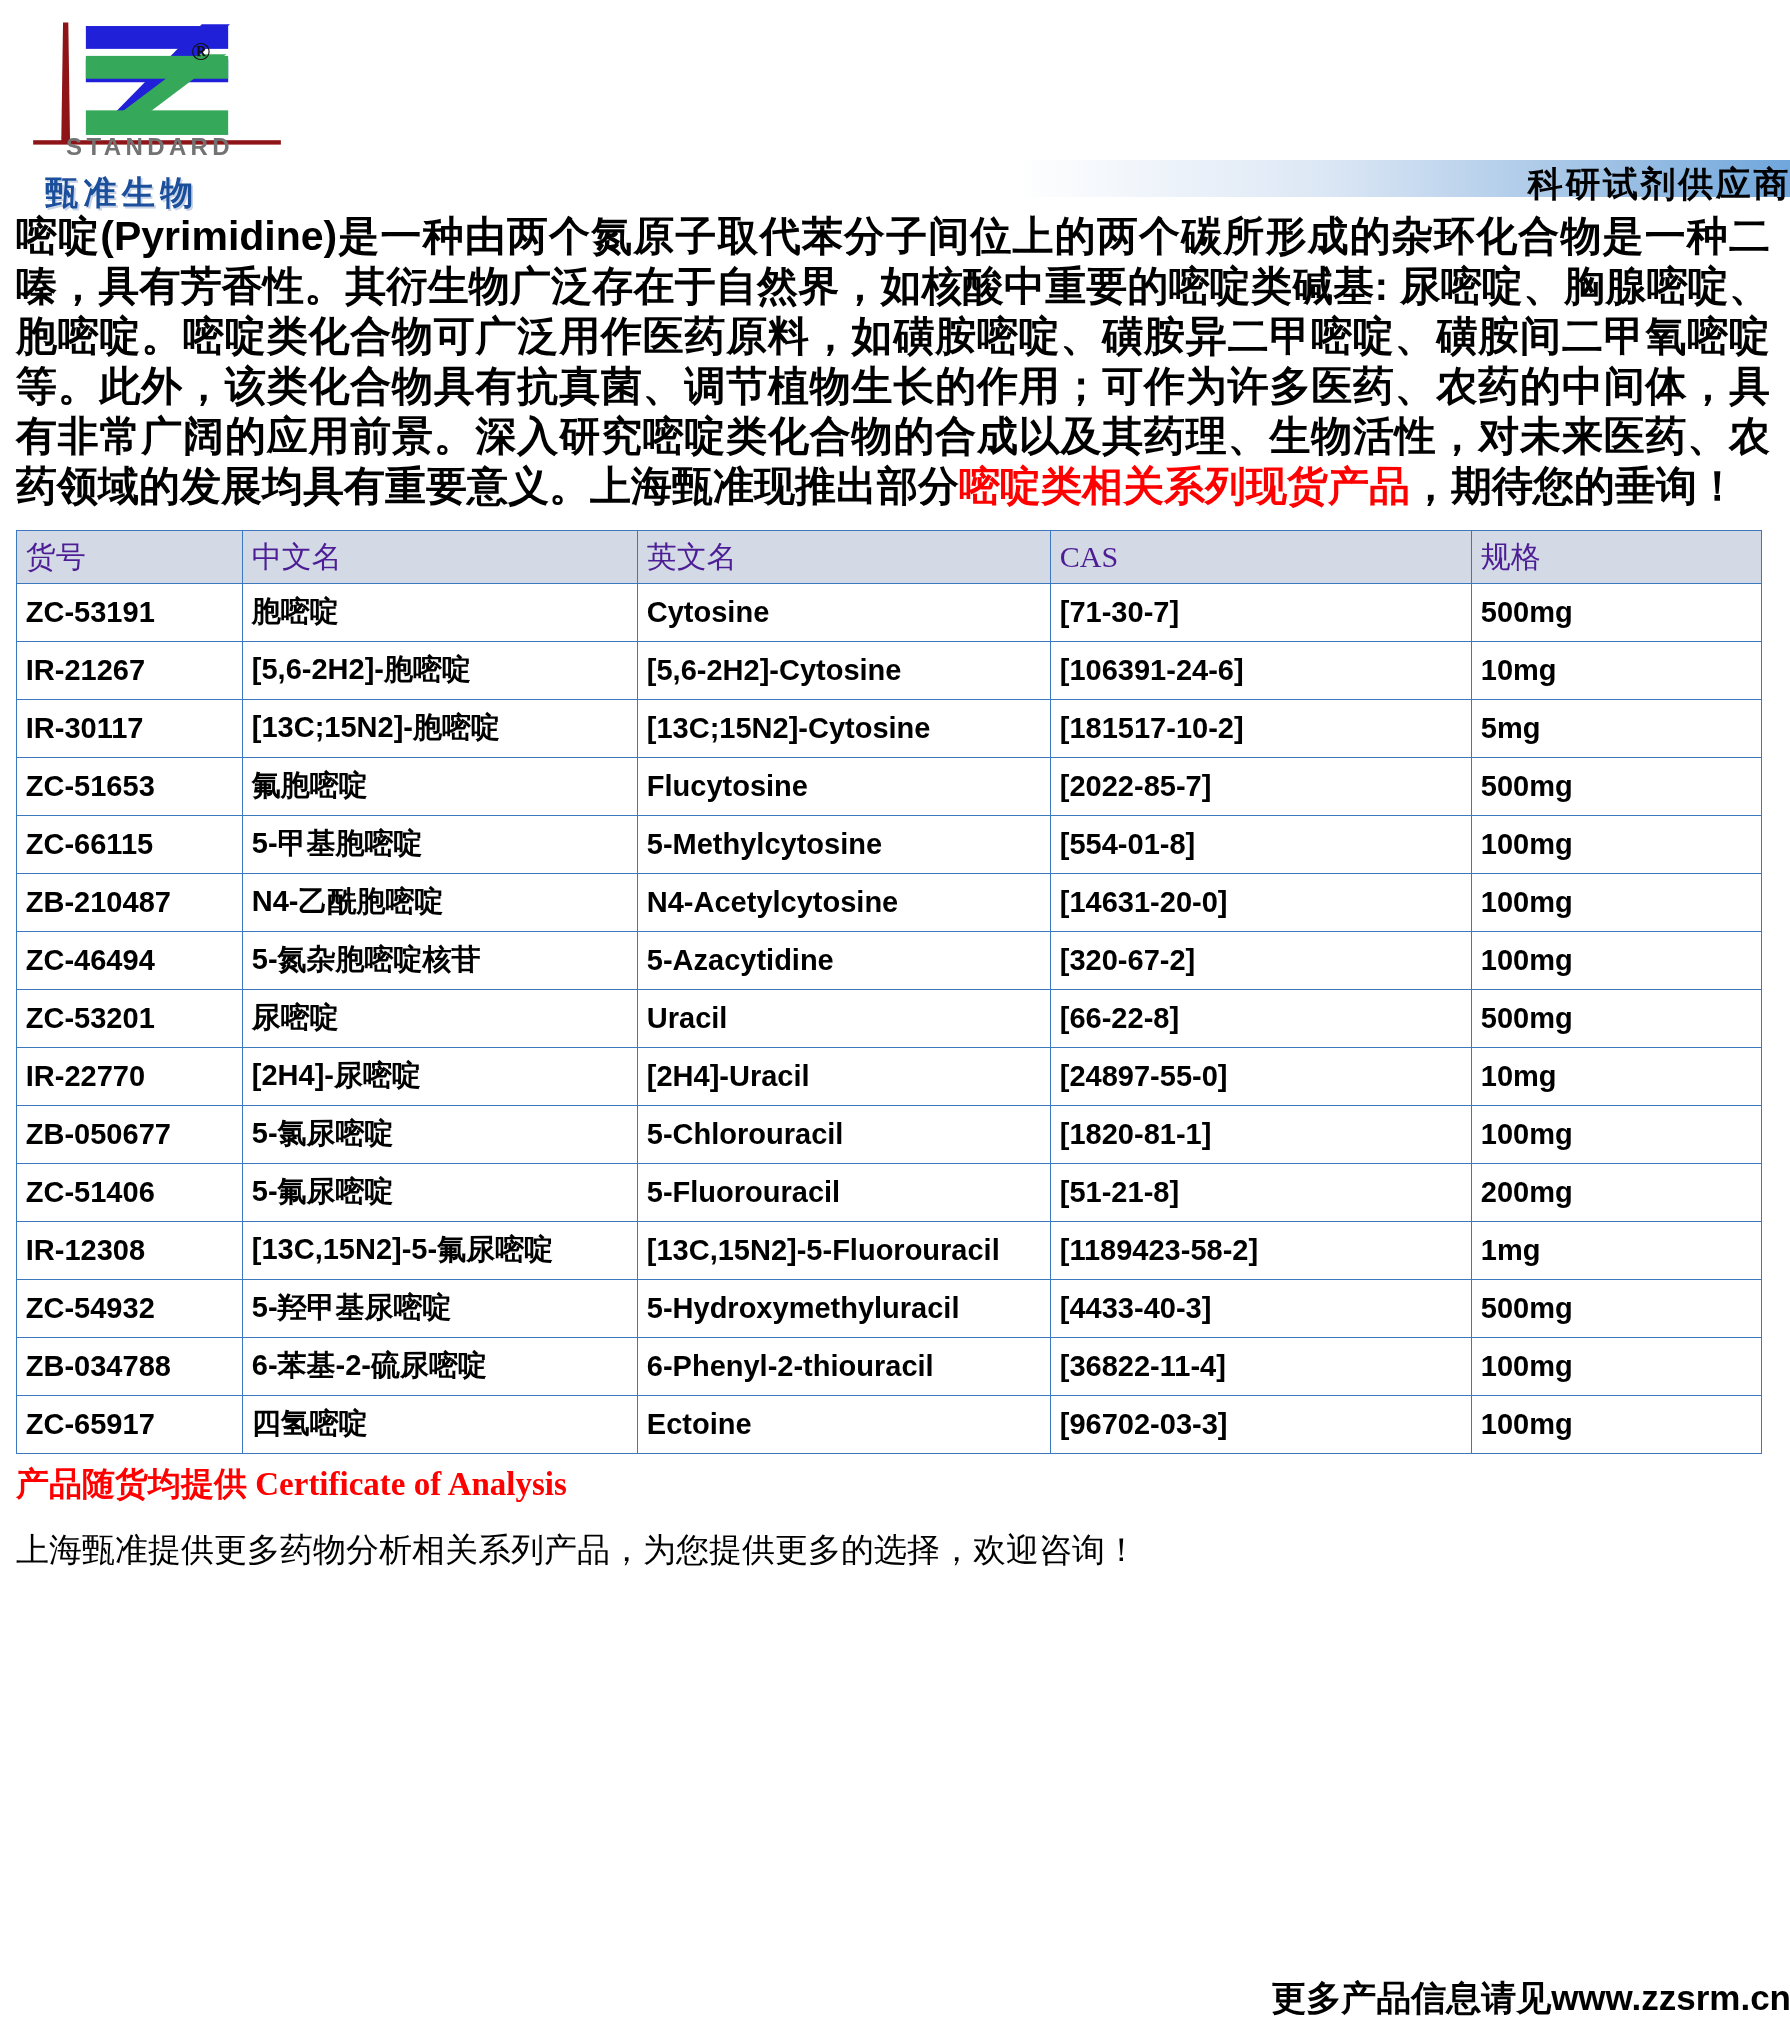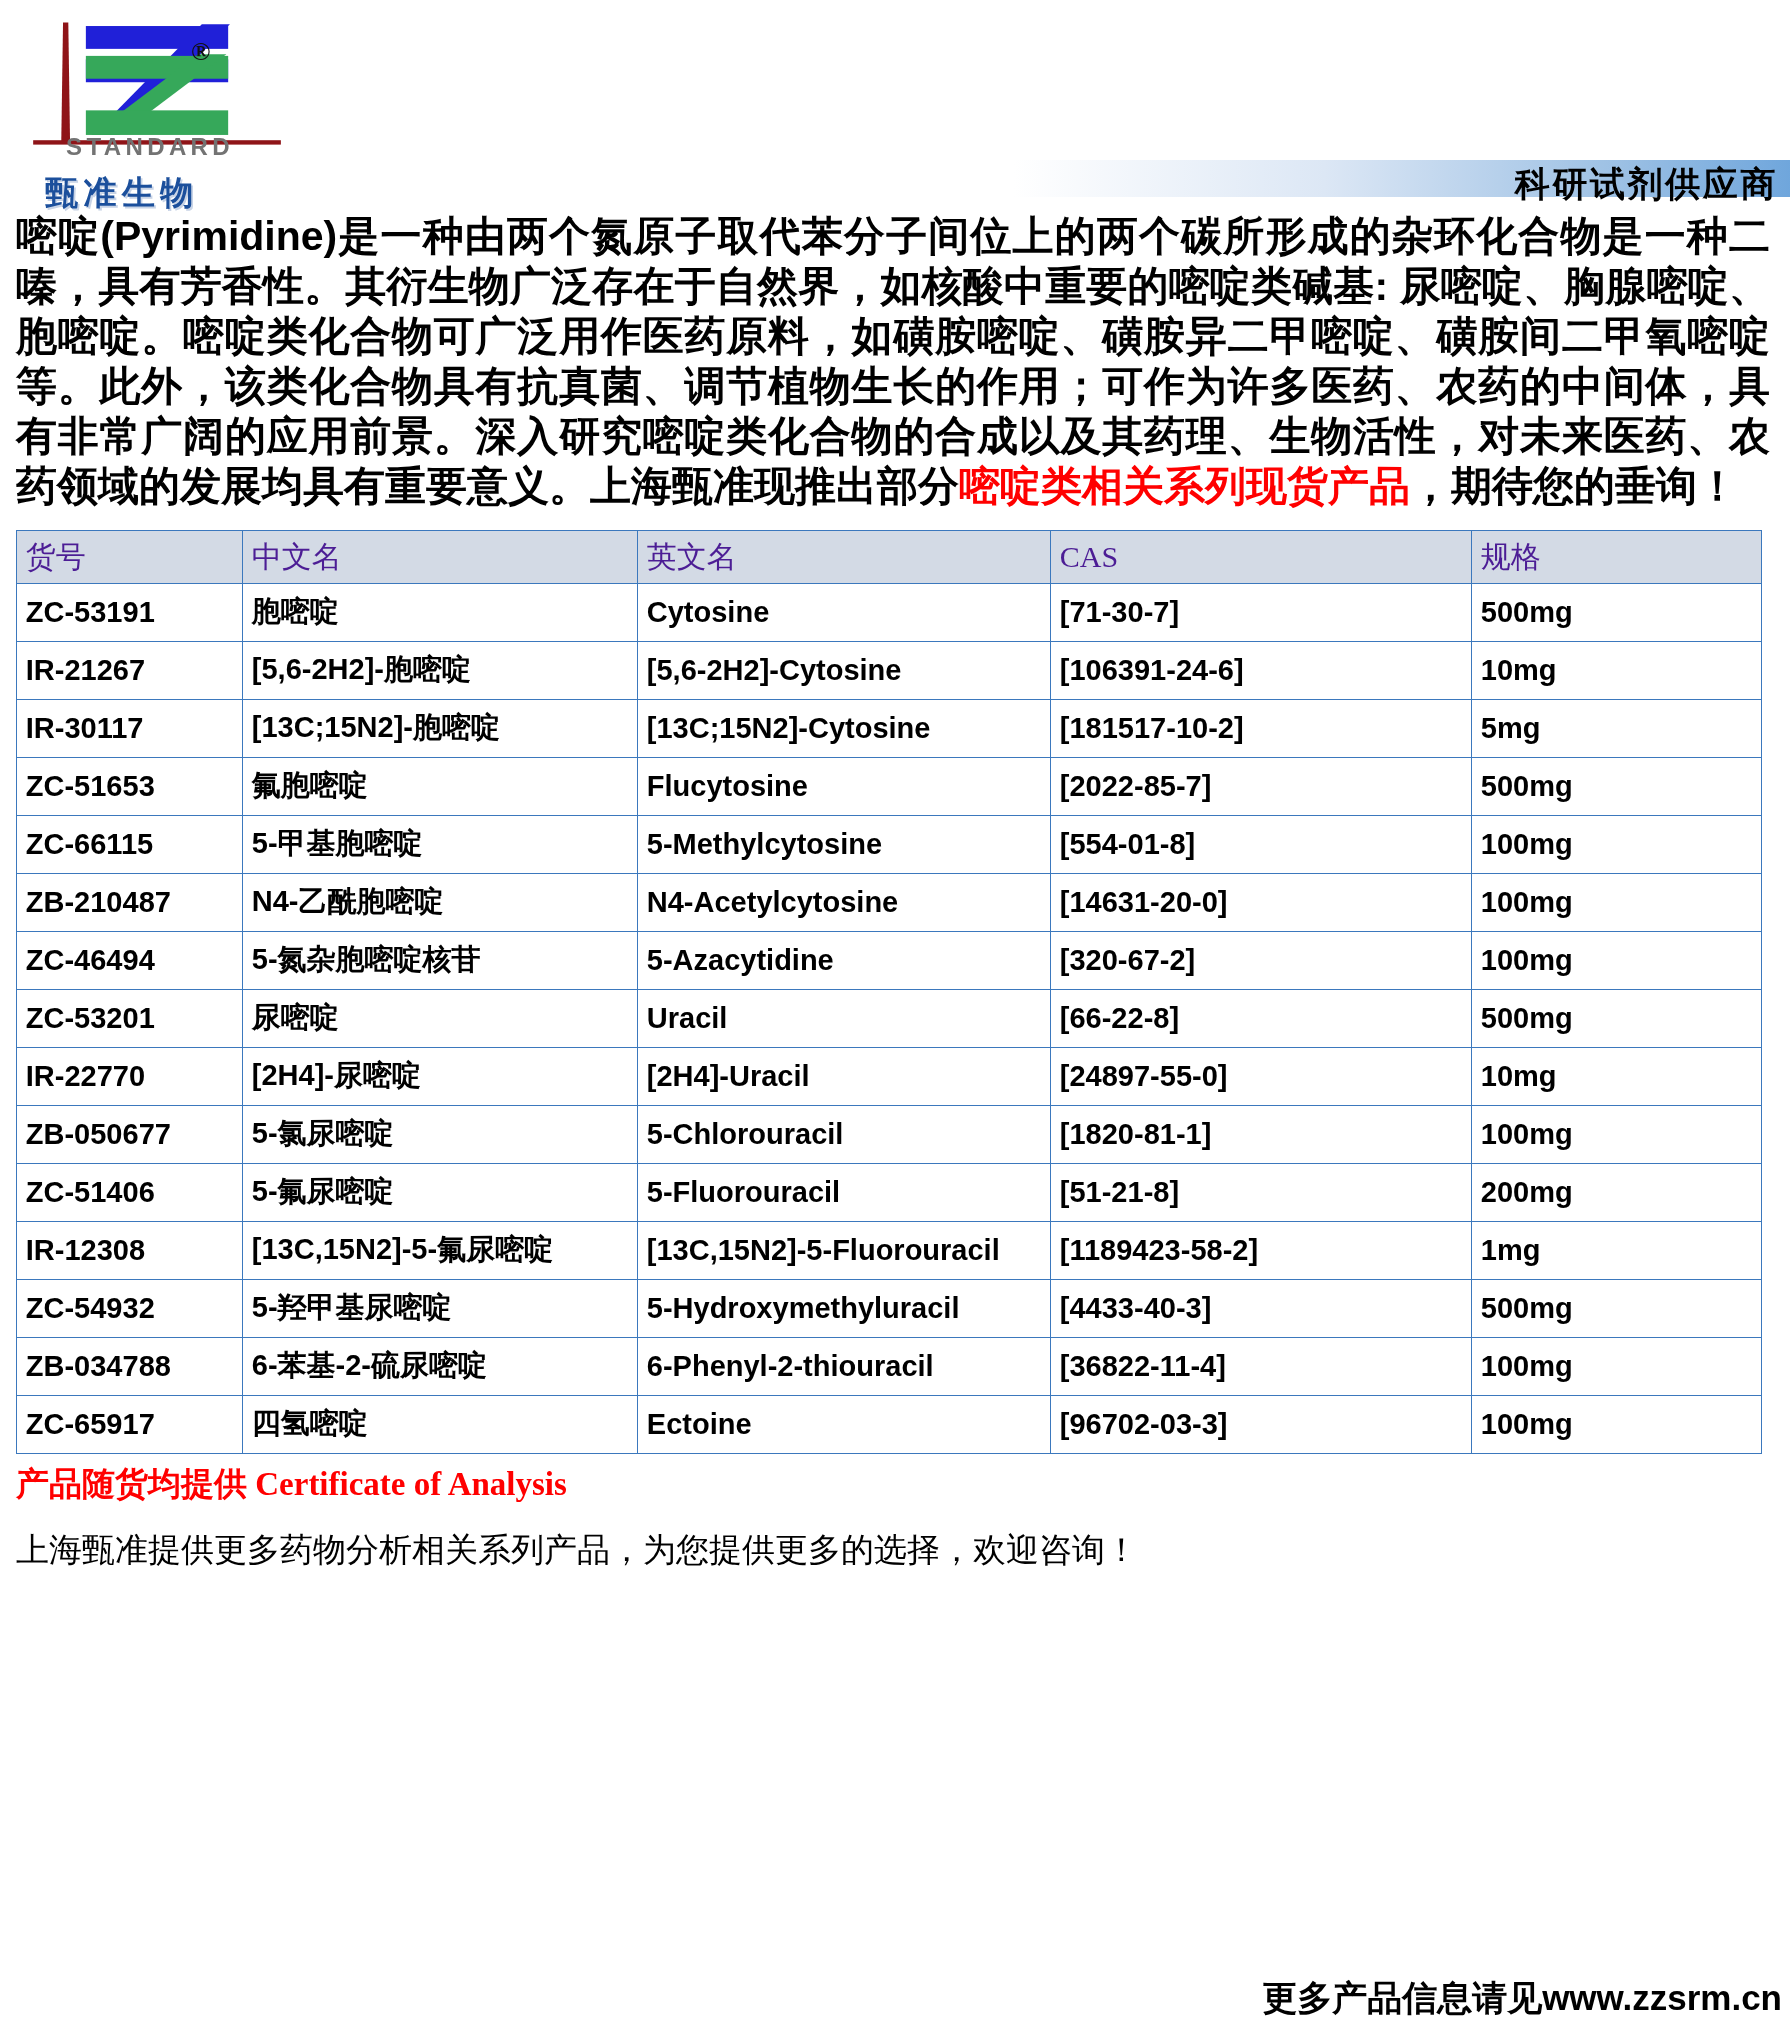--- a/index.html
+++ b/index.html
@@ -72,21 +72,21 @@
     position: absolute;
     left: 1014px;
     top: 160px;
     width: 777px;
     height: 37px;
     background: linear-gradient(to right, #ffffff 0%, #dce7f5 40%, #9cc0e4 78%, #6fa6dc 100%);
     display: flex;
     align-items: center;
     justify-content: flex-end;
     box-sizing: border-box;
-    padding-right: 13px;
+    padding-right: 0;
   }
   .banner-text {
     font-family: "Liberation Sans", "DejaVu Sans", sans-serif;
     font-weight: bold;
     font-size: 35px;
     color: #000000;
     letter-spacing: 2.6px;
     line-height: 1;
     white-space: nowrap;
     transform: translateY(5.3px);
@@ -168,21 +168,21 @@
   .foot-note {
     margin: 23px 0 0 16px;
     font-family: "Liberation Sans", "DejaVu Sans", sans-serif;
     font-size: 33px;
     color: #000000;
     line-height: 1.25;
     white-space: nowrap;
   }
   .foot-site {
     position: absolute;
-    right: 9px;
+    right: 0;
     bottom: 12.3px;
     font-family: "Liberation Sans", "DejaVu Sans", sans-serif;
     font-weight: bold;
     font-size: 35px;
     color: #000000;
     white-space: nowrap;
   }
 </style>
 </head>
 <body>

